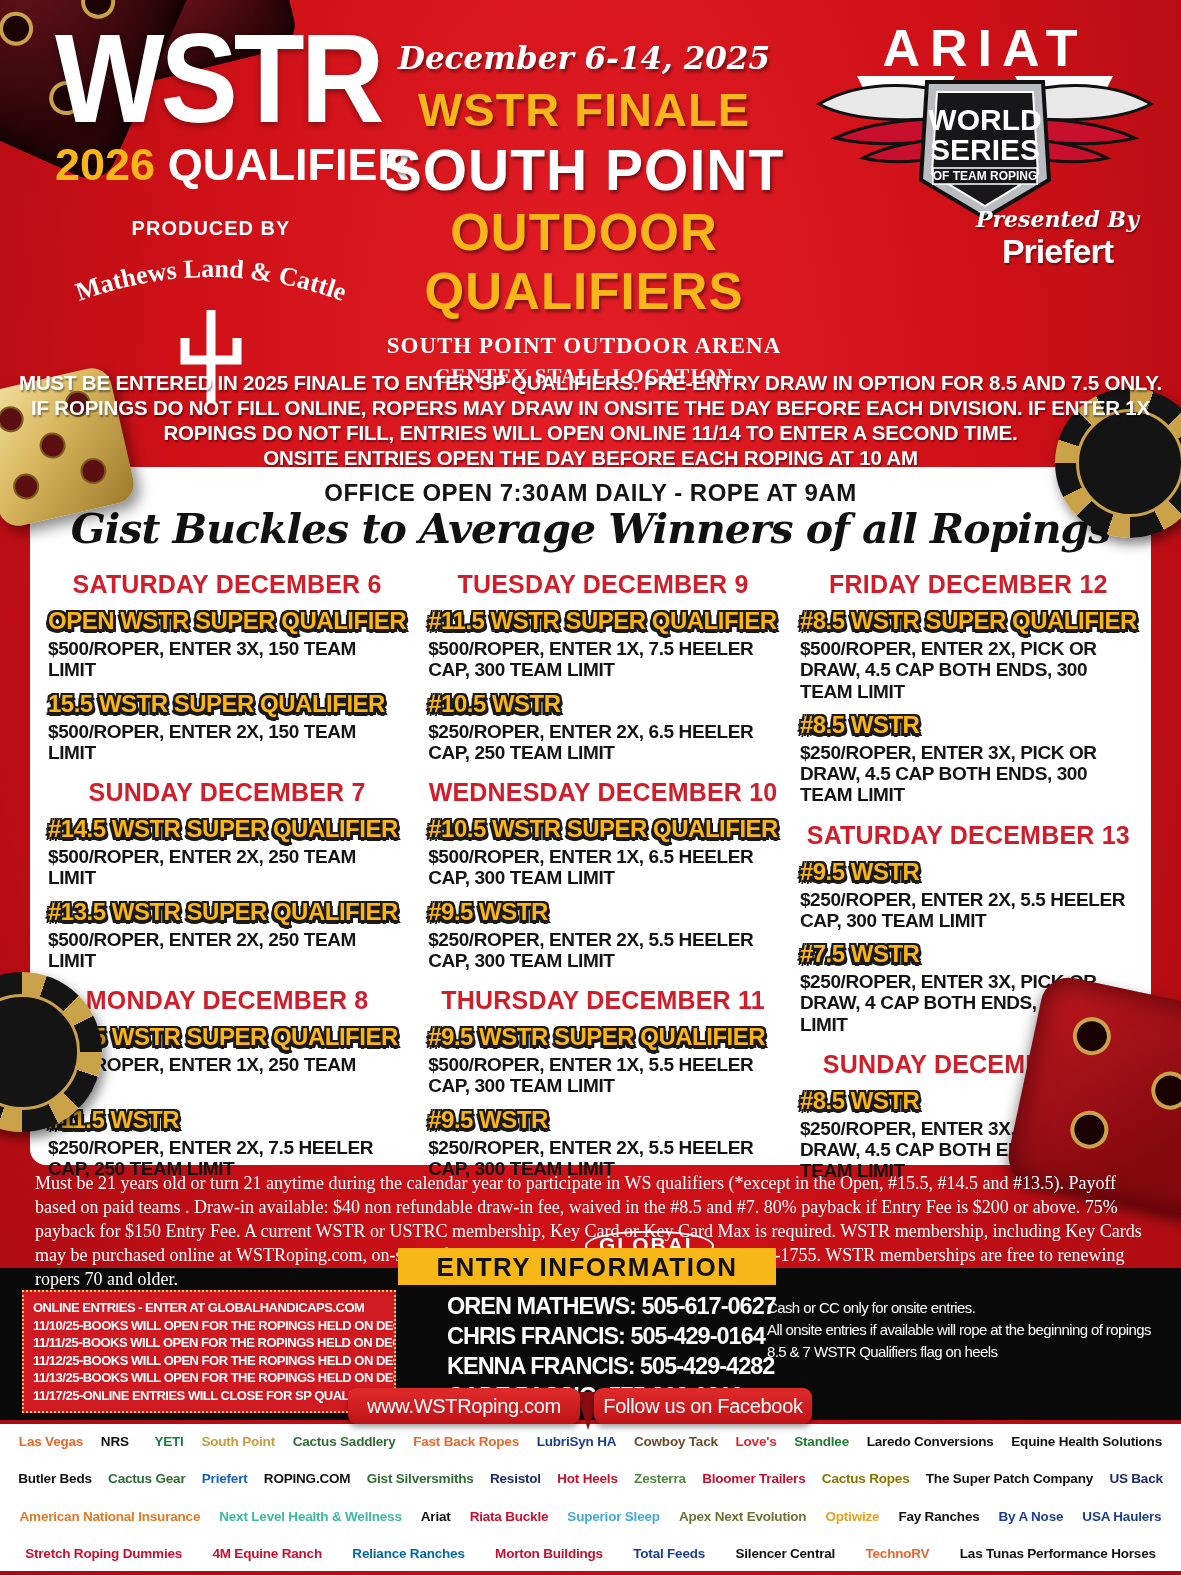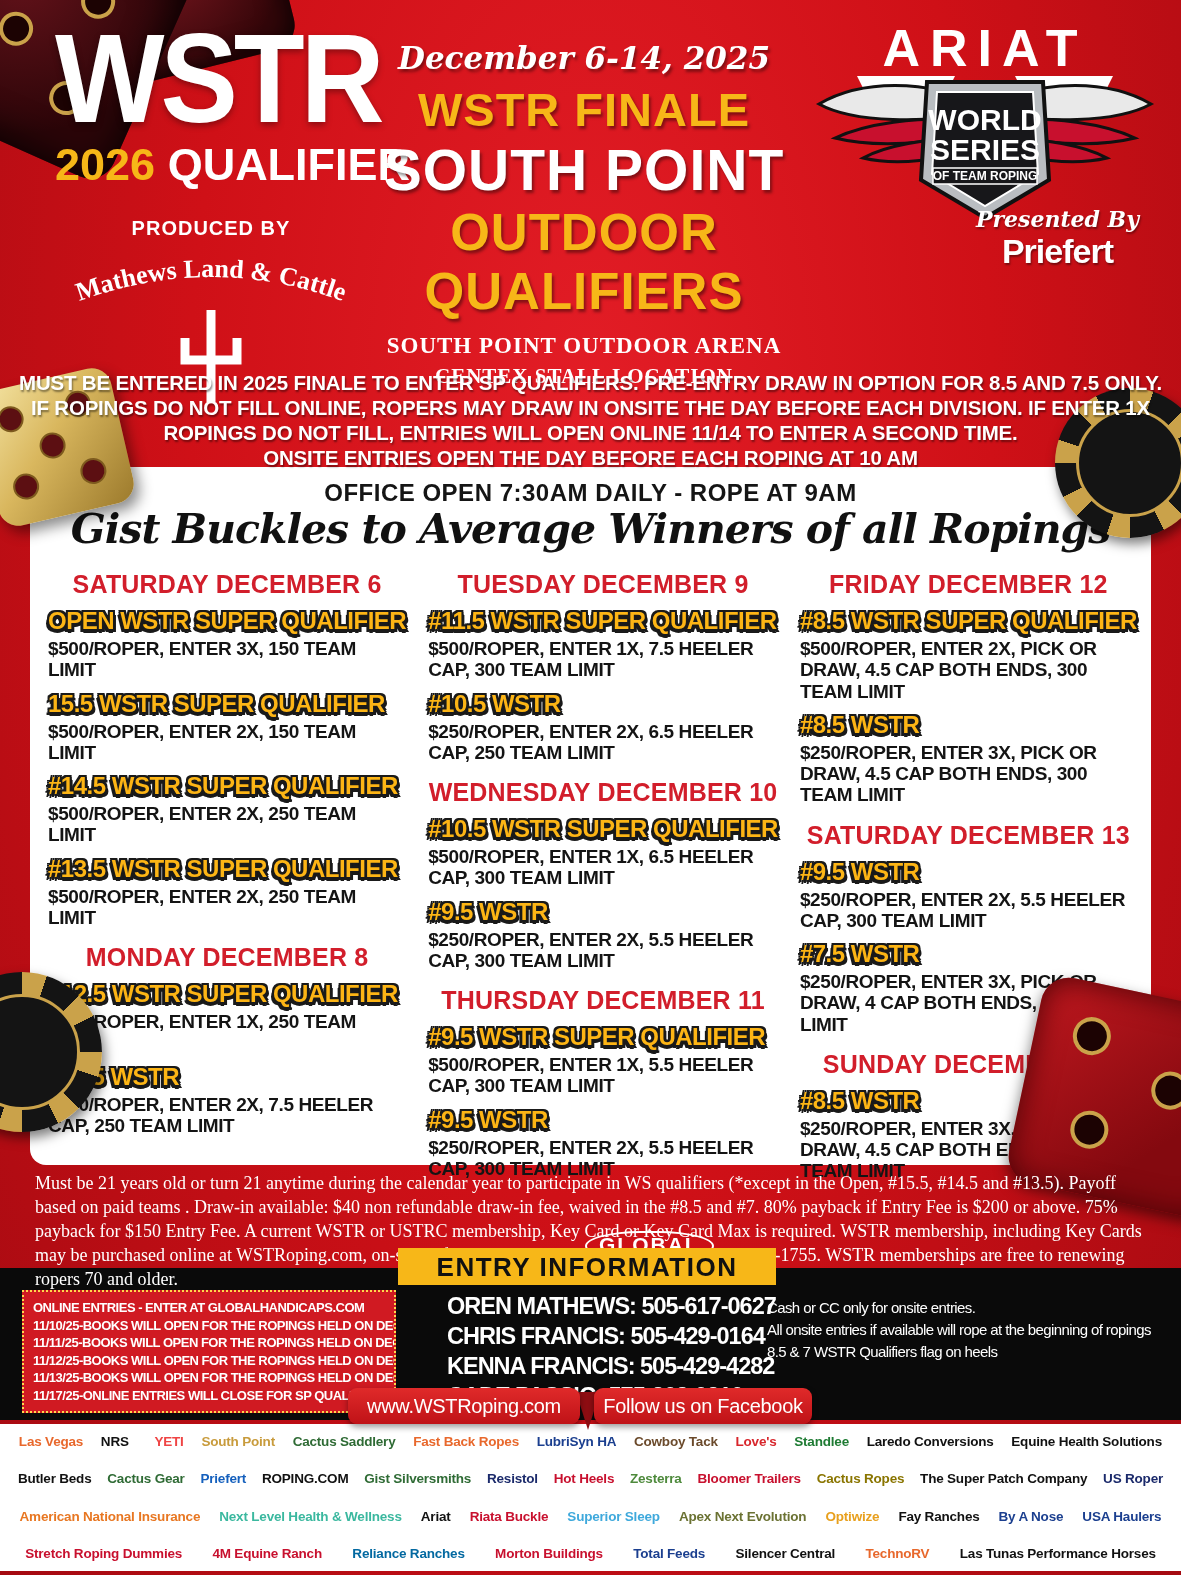--- a/index.html
+++ b/index.html
@@ -194,20 +194,21 @@
   <div class="panel">
     <div class="office">OFFICE OPEN 7:30AM DAILY - ROPE AT 9AM</div>
     <div class="buckles">Gist Buckles to Average Winners of all Ropings</div>
     <div class="sched-grid">
         <div>
           <div class="day">SATURDAY DECEMBER 6</div>
           <div class="ev-title">OPEN WSTR SUPER QUALIFIER</div>
           <div class="ev-details">$500/ROPER, ENTER 3X, 150 TEAM LIMIT</div>
           <div class="ev-title">15.5 WSTR SUPER QUALIFIER</div>
           <div class="ev-details">$500/ROPER, ENTER 2X, 150 TEAM LIMIT</div>
+          <div class="day">SUNDAY DECEMBER 7</div>
           <div class="ev-title">#14.5 WSTR SUPER QUALIFIER</div>
           <div class="ev-details">$500/ROPER, ENTER 2X, 250 TEAM LIMIT</div>
           <div class="ev-title">#13.5 WSTR SUPER QUALIFIER</div>
           <div class="ev-details">$500/ROPER, ENTER 2X, 250 TEAM LIMIT</div>
           <div class="day">MONDAY DECEMBER 8</div>
           <div class="ev-title">#12.5 WSTR SUPER QUALIFIER</div>
           <div class="ev-details">$500/ROPER, ENTER 1X, 250 TEAM LIMIT</div>
           <div class="ev-title">#11.5 WSTR</div>
           <div class="ev-details">$250/ROPER, ENTER 2X, 7.5 HEELER CAP, 250 TEAM LIMIT</div>
         </div>
@@ -274,42 +275,42 @@
       <div>8.5 &amp; 7 WSTR Qualifiers flag on heels</div>
     </div>
 
   <div class="ribbon-notch"></div>
   <div class="ribbon ribbon-web">www.WSTRoping.com</div>
   <div class="ribbon ribbon-fb">Follow us on Facebook</div>
 
   <div class="sponsors">
       <span class="sponsor" style="color: rgb(232, 104, 44);">Las Vegas</span>
       <span class="sponsor" style="color: rgb(17, 17, 17);">NRS</span>
-      <span class="sponsor" style="color: #ef4444; margin-left: 8px;">YETI</span>
+      <span class="sponsor" style="color: #15803d; margin-left: 8px;">YETI</span>
       <span class="sponsor" style="color: rgb(200, 155, 60);">South Point</span>
       <span class="sponsor" style="color: rgb(47, 107, 53);">Cactus Saddlery</span>
       <span class="sponsor" style="color: rgb(232, 104, 44);">Fast Back Ropes</span>
       <span class="sponsor" style="color: rgb(27, 63, 143);">LubriSyn HA</span>
       <span class="sponsor" style="color: rgb(107, 74, 43);">Cowboy Tack</span>
       <span class="sponsor" style="color: rgb(216, 38, 44);">Love's</span>
       <span class="sponsor" style="color: rgb(30, 123, 51);">Standlee</span>
       <span class="sponsor" style="color: rgb(17, 17, 17);">Laredo Conversions</span>
       <span class="sponsor" style="color: rgb(17, 17, 17);">Equine Health Solutions</span>
       <span class="sponsor" style="color: rgb(17, 17, 17);">Butler Beds</span>
       <span class="sponsor" style="color: rgb(47, 107, 53);">Cactus Gear</span>
       <span class="sponsor" style="color: rgb(21, 96, 189);">Priefert</span>
       <span class="sponsor" style="color: rgb(17, 17, 17);">ROPING.COM</span>
       <span class="sponsor" style="color: rgb(47, 107, 53);">Gist Silversmiths</span>
       <span class="sponsor" style="color: rgb(27, 42, 107);">Resistol</span>
       <span class="sponsor" style="color: rgb(200, 16, 46);">Hot Heels</span>
       <span class="sponsor" style="color: rgb(78, 138, 60);">Zesterra</span>
       <span class="sponsor" style="color: rgb(200, 16, 46);">Bloomer Trailers</span>
       <span class="sponsor" style="color: rgb(138, 117, 0);">Cactus Ropes</span>
       <span class="sponsor" style="color: rgb(17, 17, 17);">The Super Patch Company</span>
-      <span class="sponsor" style="color: rgb(27, 42, 107);">US Roper</span>
+      <span class="sponsor" style="color: rgb(27, 42, 107);">US Back</span>
       <span class="sponsor" style="color: rgb(232, 119, 34);">American National Insurance</span>
       <span class="sponsor" style="color: rgb(59, 184, 159);">Next Level Health &amp; Wellness</span>
       <span class="sponsor" style="color: rgb(17, 17, 17);">Ariat</span>
       <span class="sponsor" style="color: rgb(200, 16, 46);">Riata Buckle</span>
       <span class="sponsor" style="color: rgb(63, 169, 220);">Superior Sleep</span>
       <span class="sponsor" style="color: rgb(107, 114, 51);">Apex Next Evolution</span>
       <span class="sponsor" style="color: rgb(232, 160, 30);">Optiwize</span>
       <span class="sponsor" style="color: rgb(17, 17, 17);">Fay Ranches</span>
       <span class="sponsor" style="color: rgb(27, 63, 143);">By A Nose</span>
       <span class="sponsor" style="color: rgb(27, 63, 143);">USA Haulers</span>

